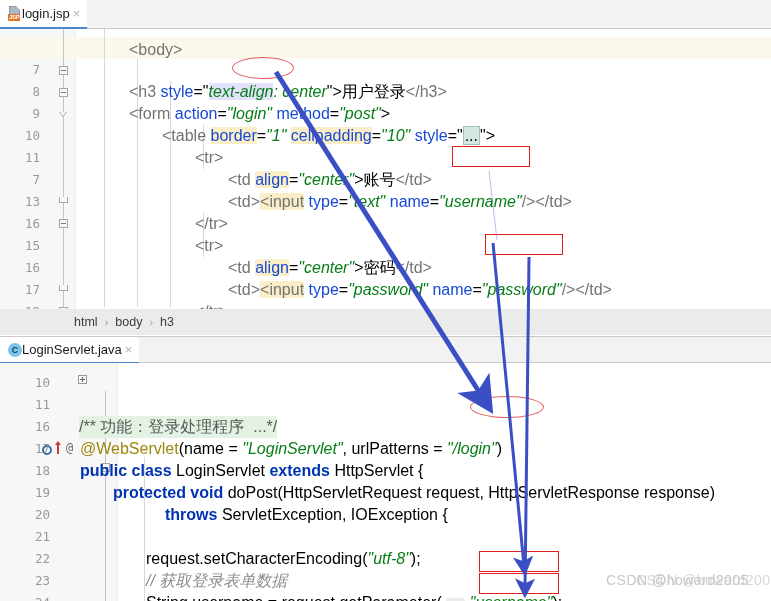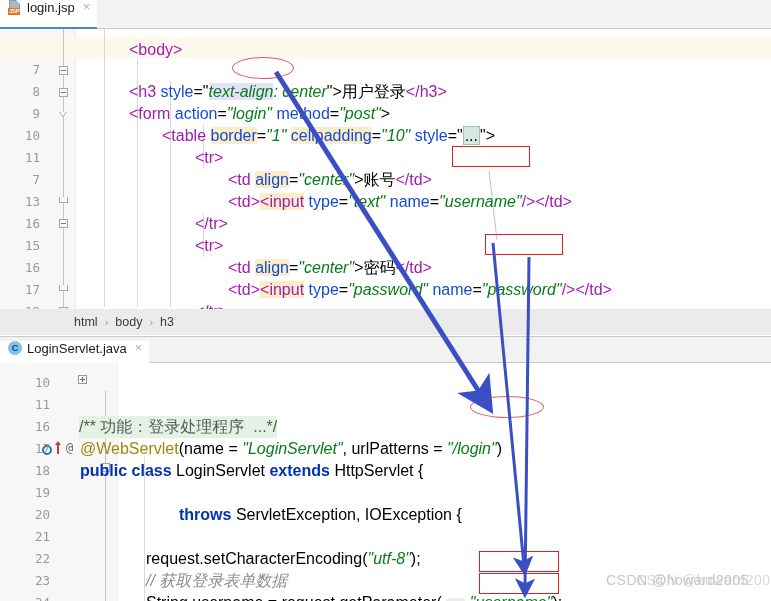--- a/index.html
+++ b/index.html
@@ -17,21 +17,21 @@
   }
 
   
   .tabbar {
     position: absolute; left: 0; width: 771px;
     background: #f2f2f2;
     border-bottom: 1px solid #c9c9c9;
   }
   .tab {
     position: relative;
-    display: inline-flex; align-items: flex-start; gap: 5px;
+    display: inline-flex; align-items: center; 
     height: 100%;
     padding: 0 7px 0 8px;
     background: #ffffff;
     font-size: 13px;
     color: #1a1a1a;
     white-space: nowrap;
     border-bottom: 2px solid #4a86c8;
   }
   .tab .close { color: #b0b0b0; font-size: 13px; margin-left: 3px; line-height: 1; }
 
@@ -86,21 +86,21 @@
   }
   .src { position: absolute; }
 
   
   .curline {
     position: absolute; left: 0; width: 771px; height: 22px;
     background: #fdf8ec;
   }
 
   
-  .tag   { color: #a21caf; }
+  .tag   { color: #737373; }
   .attr  { color: #174ad4; }
   .str   { color: #067d17; font-style: italic; }
   .punct { color: #000000; }
   .txt   { color: #000000; }
   .kw    { color: #0033b3; font-weight: bold; }
   .cmt   { color: #8c8c8c; font-style: italic; }
   .docc  { color: #5a5a5a; }
   .anno  { color: #9e880d; }
   .typ   { color: #000000; }
   .hlattr { background: #faeec8; }
@@ -354,25 +354,26 @@
       <span class="src" style="left:80px;"><span class="anno">@WebServlet</span><span class="punct">(name = </span><span class="str">"LoginServlet"</span><span class="punct">, </span><span class="punct">urlPatterns = </span><span class="str">"/login"</span><span class="punct">)</span></span>
     </div>
 
     <div class="ln" style="top:53px;">
       <span class="num" style="width:50px;">17</span>
       <span class="src" style="left:80px;"><span class="kw">public</span><span class="punct"> </span><span class="kw">class</span><span class="punct"> </span><span class="typ">LoginServlet</span><span class="punct"> </span><span class="kw">extends</span><span class="punct"> </span><span class="typ">HttpServlet</span><span class="punct"> </span><span class="punct">{</span></span>
     </div>
 
     <div class="ln" style="top:75px;">
       <span class="num" style="width:50px;">18</span>
+      <span class="src" style="left:113px;"><span class="kw">protected</span><span class="punct"> </span><span class="kw">void</span><span class="punct"> </span><span class="typ">doPost</span><span class="typ">(HttpServletRequest request, HttpServletResponse response)</span></span>
     </div>
 
     <div class="ln" style="top:97px;">
       <span class="num" style="width:50px;">19</span>
-      <span class="src" style="left:179px;"><span class="kw">throws</span><span class="typ"> ServletException, IOException {</span></span>
+      <span class="src" style="left:165px;"><span class="kw">throws</span><span class="typ"> ServletException, IOException {</span></span>
     </div>
 
     <div class="ln" style="top:119px;">
       <span class="num" style="width:50px;">20</span>
     </div>
 
     <div class="ln" style="top:141px;">
       <span class="num" style="width:50px;">21</span>
       <span class="src" style="left:146px;"><span class="typ">request.setCharacterEncoding(</span><span class="str">"utf-8"</span><span class="punct">);</span></span>
     </div>

